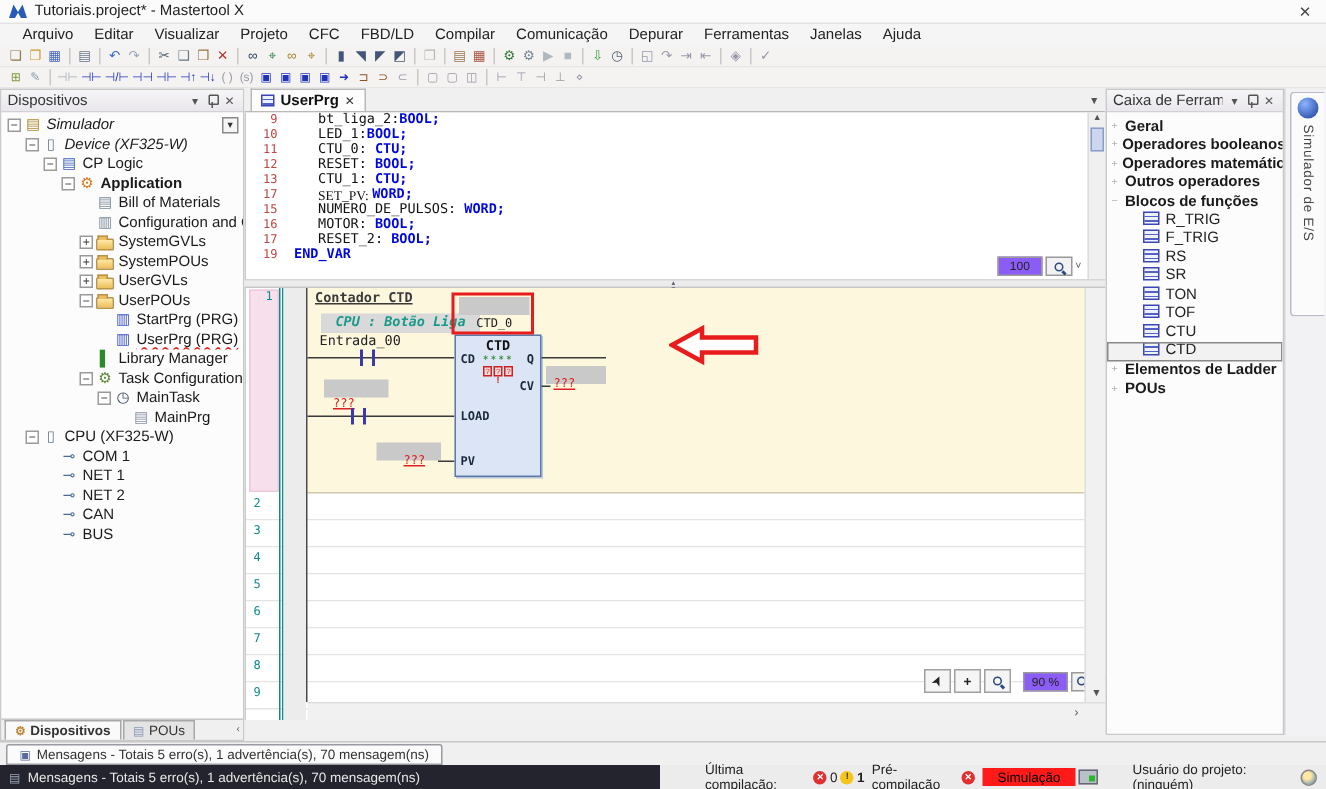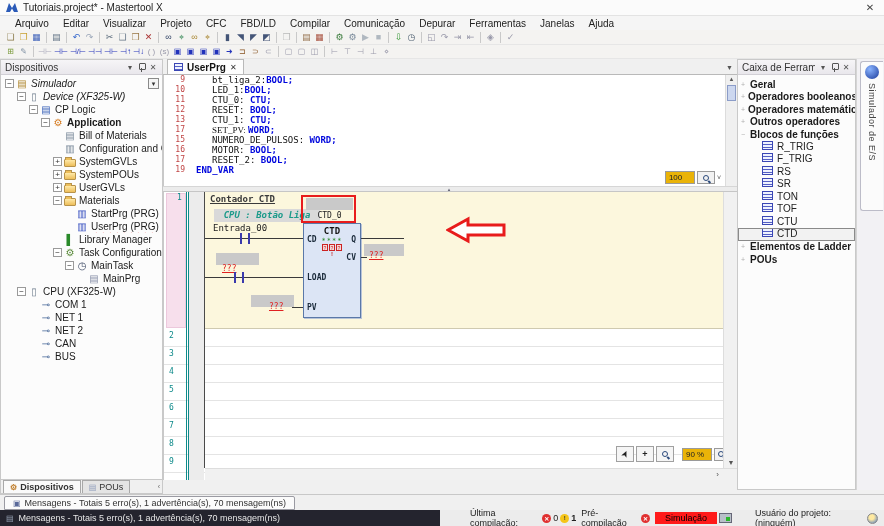--- a/index.html
+++ b/index.html
@@ -58,21 +58,21 @@
 
 #stedit{position:absolute;top:16px;left:0;right:0;height:111px;background:#fff;border-left:1px solid #c9c9c9;overflow:hidden}
 .cl{height:10px;display:flex;align-items:center;font-family:"DejaVu Sans Mono",monospace;font-size:9px;line-height:10px;white-space:pre}
 .cl .ln{width:26px;text-align:right;color:#c04545;padding-right:5px;flex:none;font-size:8px}
 .cl .ct{color:#111}
 .cl .kw{color:#0007dd;font-weight:bold}
 #stscroll{position:absolute;top:0;right:0;width:12px;height:111px;background:#f0f0f0;border-left:1px solid #dcdcdc}
 #stscroll .sarr{position:absolute;top:1px;left:0;right:0;text-align:center;font-size:6px;color:#555}
 #stscroll .sthumb{position:absolute;top:10px;left:1px;right:1px;height:16px;background:#ccd7ef;border:1px solid #8b9cc8}
 #stzoom{position:absolute;right:16px;bottom:2px;display:flex;align-items:center;gap:2px}
-.zval{width:30px;height:13px;border:1px solid #9a9a9a;background:#eab308;font-size:8px;text-align:left;padding:0 3px;line-height:12px;color:#222}
+.zval{width:30px;height:13px;border:1px solid #9a9a9a;background:#8b5cf6;font-size:8px;text-align:center;padding:0 3px;line-height:12px;color:#222}
 .magbtn{width:18px;height:13px;border:1px solid #9a9a9a;background:#f2f2f2;display:flex;align-items:center;justify-content:center;gap:1px}
 .mag{width:6px;height:6px;border:1.5px solid #2c4a7c;border-radius:50%;position:relative}
 .mag::after{content:"";position:absolute;width:3px;height:1.5px;background:#2c4a7c;transform:rotate(45deg);left:4px;top:5px}
 .chev{font-size:7px;color:#555}
 
 #splitter{position:absolute;top:127px;left:0;right:0;height:6px;background:#ececec;border-top:1px solid #d6d6d6;border-bottom:1px solid #c6c6c6;text-align:center;font-size:5px;line-height:4px;color:#667;letter-spacing:2px}
 
 #ladder{position:absolute;top:133px;left:0;right:0;height:288px;background:#fff;border-left:1px solid #c9c9c9;overflow:hidden}
 #nets{position:absolute;left:0;top:137px;width:559px}
 .nrow{height:18px;background:#fff;border-bottom:1px solid #e4e4e4;position:relative}
@@ -298,21 +298,21 @@
           <span class="tlabel">SystemPOUs</span>
         </div>
         <div class="trow" style="padding-left: 52px;">
           <span class="texpb">+</span>
           <span class="fold"></span>
           <span class="tlabel">UserGVLs</span>
         </div>
         <div class="trow" style="padding-left: 52px;">
           <span class="texpb">−</span>
           <span class="fold"></span>
-          <span class="tlabel">Materials</span>
+          <span class="tlabel">UserPOUs</span>
         </div>
         <div class="trow" style="padding-left: 64px;">
           <span class="texps"></span>
           <span class="ti" style="color: rgb(58, 82, 192);">▥</span>
           <span class="tlabel">StartPrg (PRG)</span>
         </div>
         <div class="trow" style="padding-left: 64px;">
           <span class="texps"></span>
           <span class="ti" style="color: rgb(58, 82, 192);">▥</span>
           <span class="tlabel err">UserPrg (PRG)</span>

